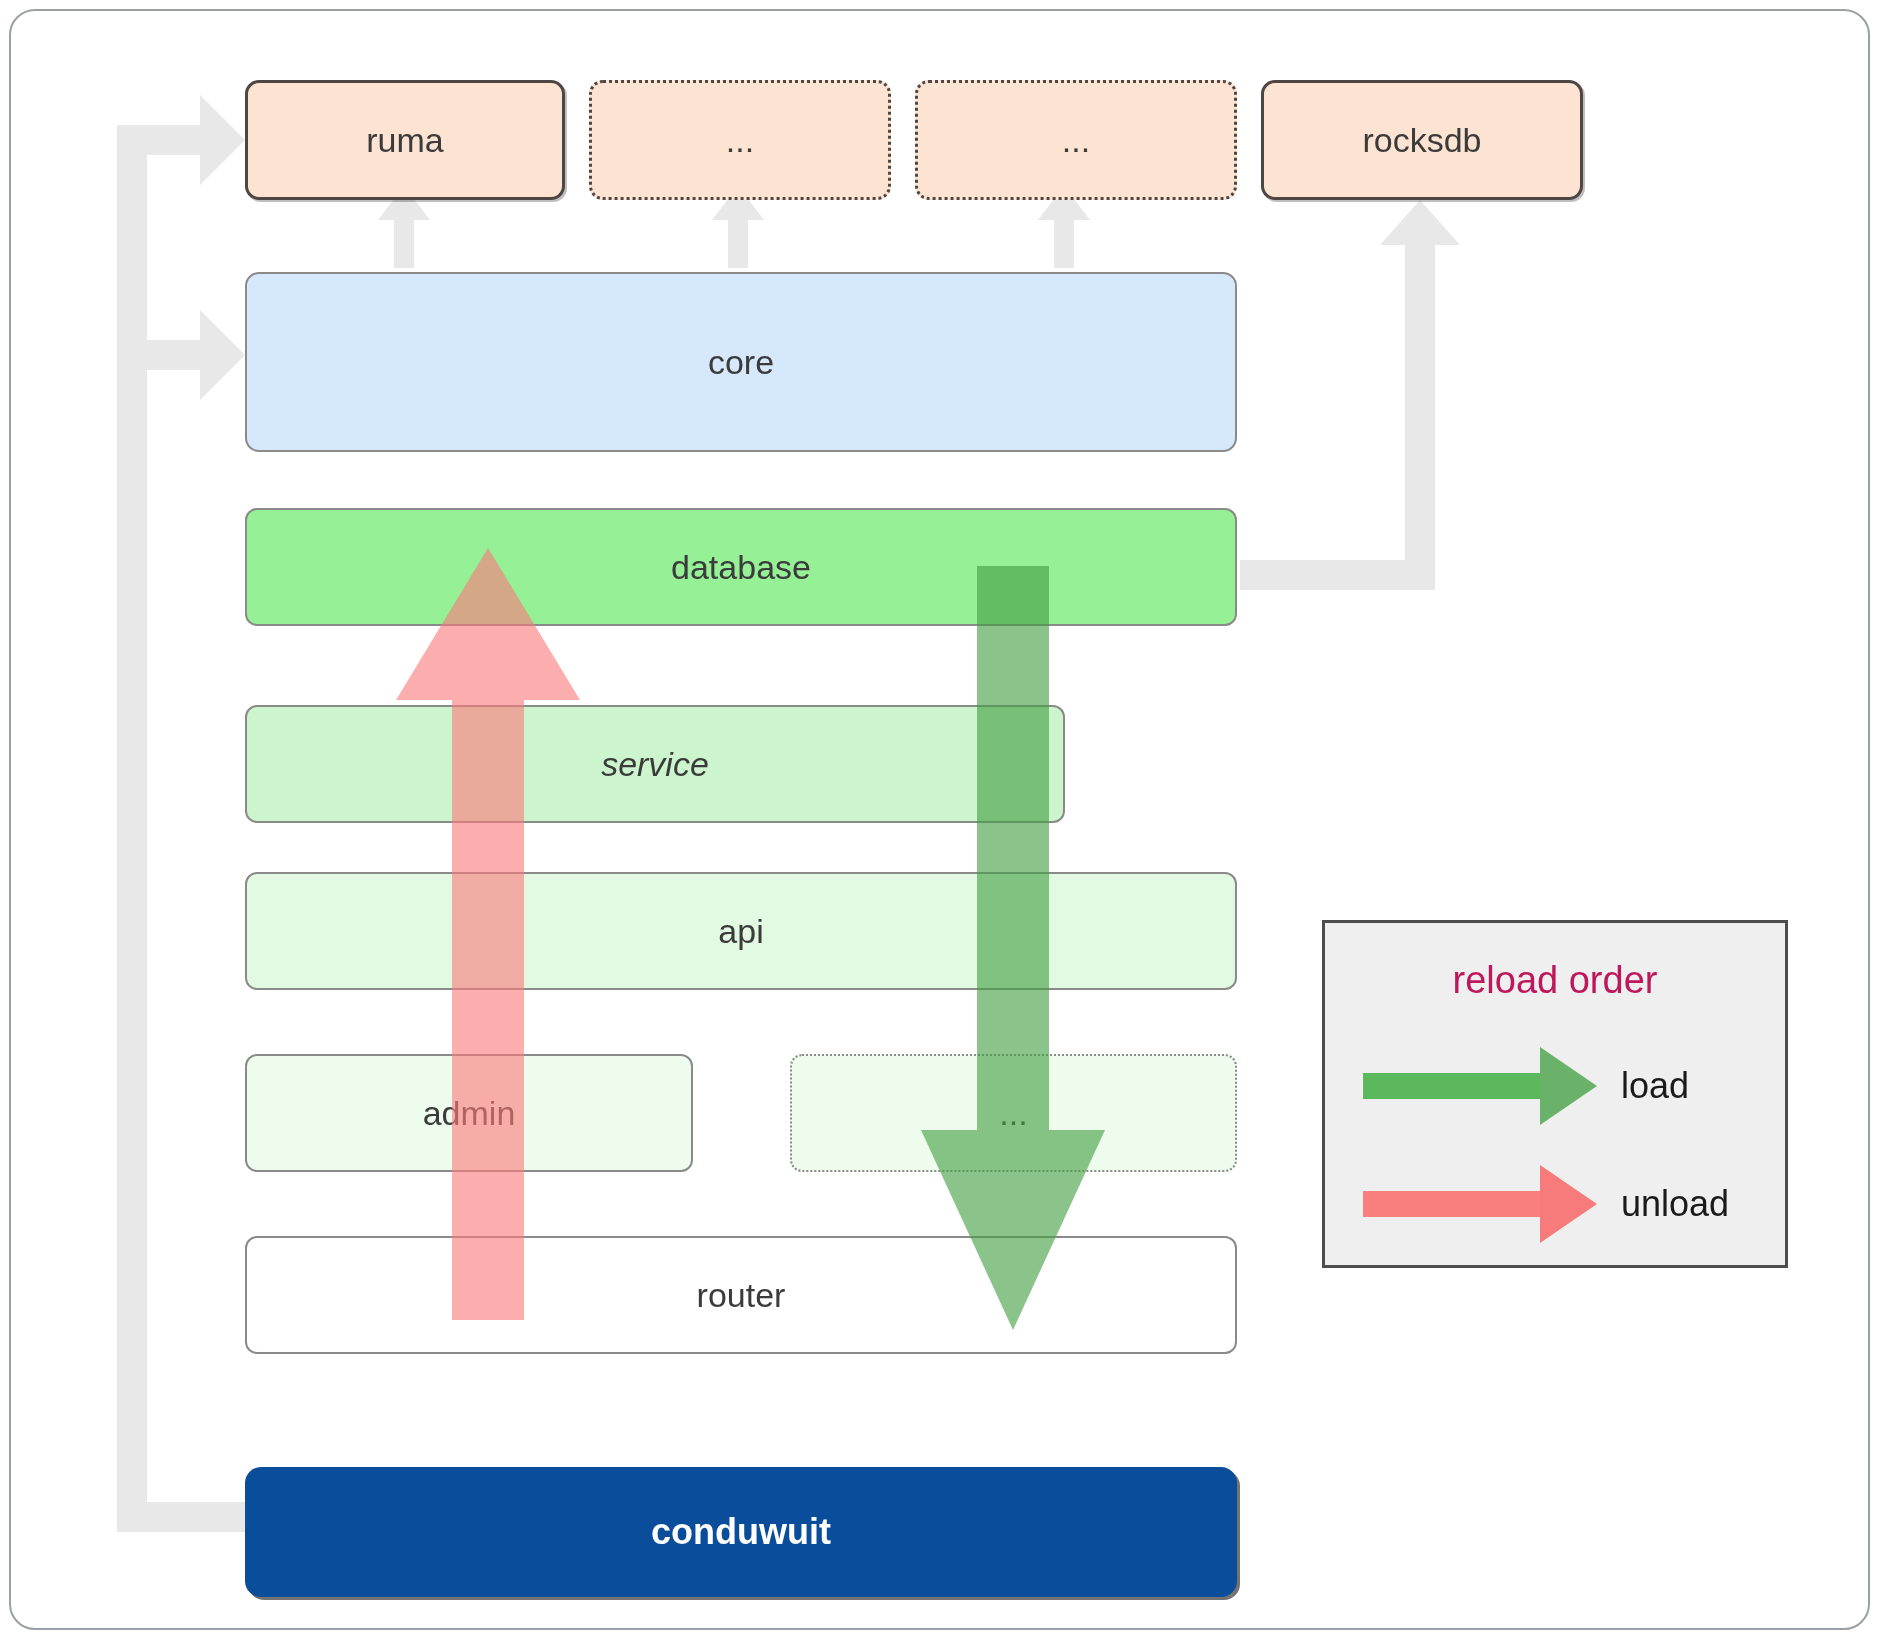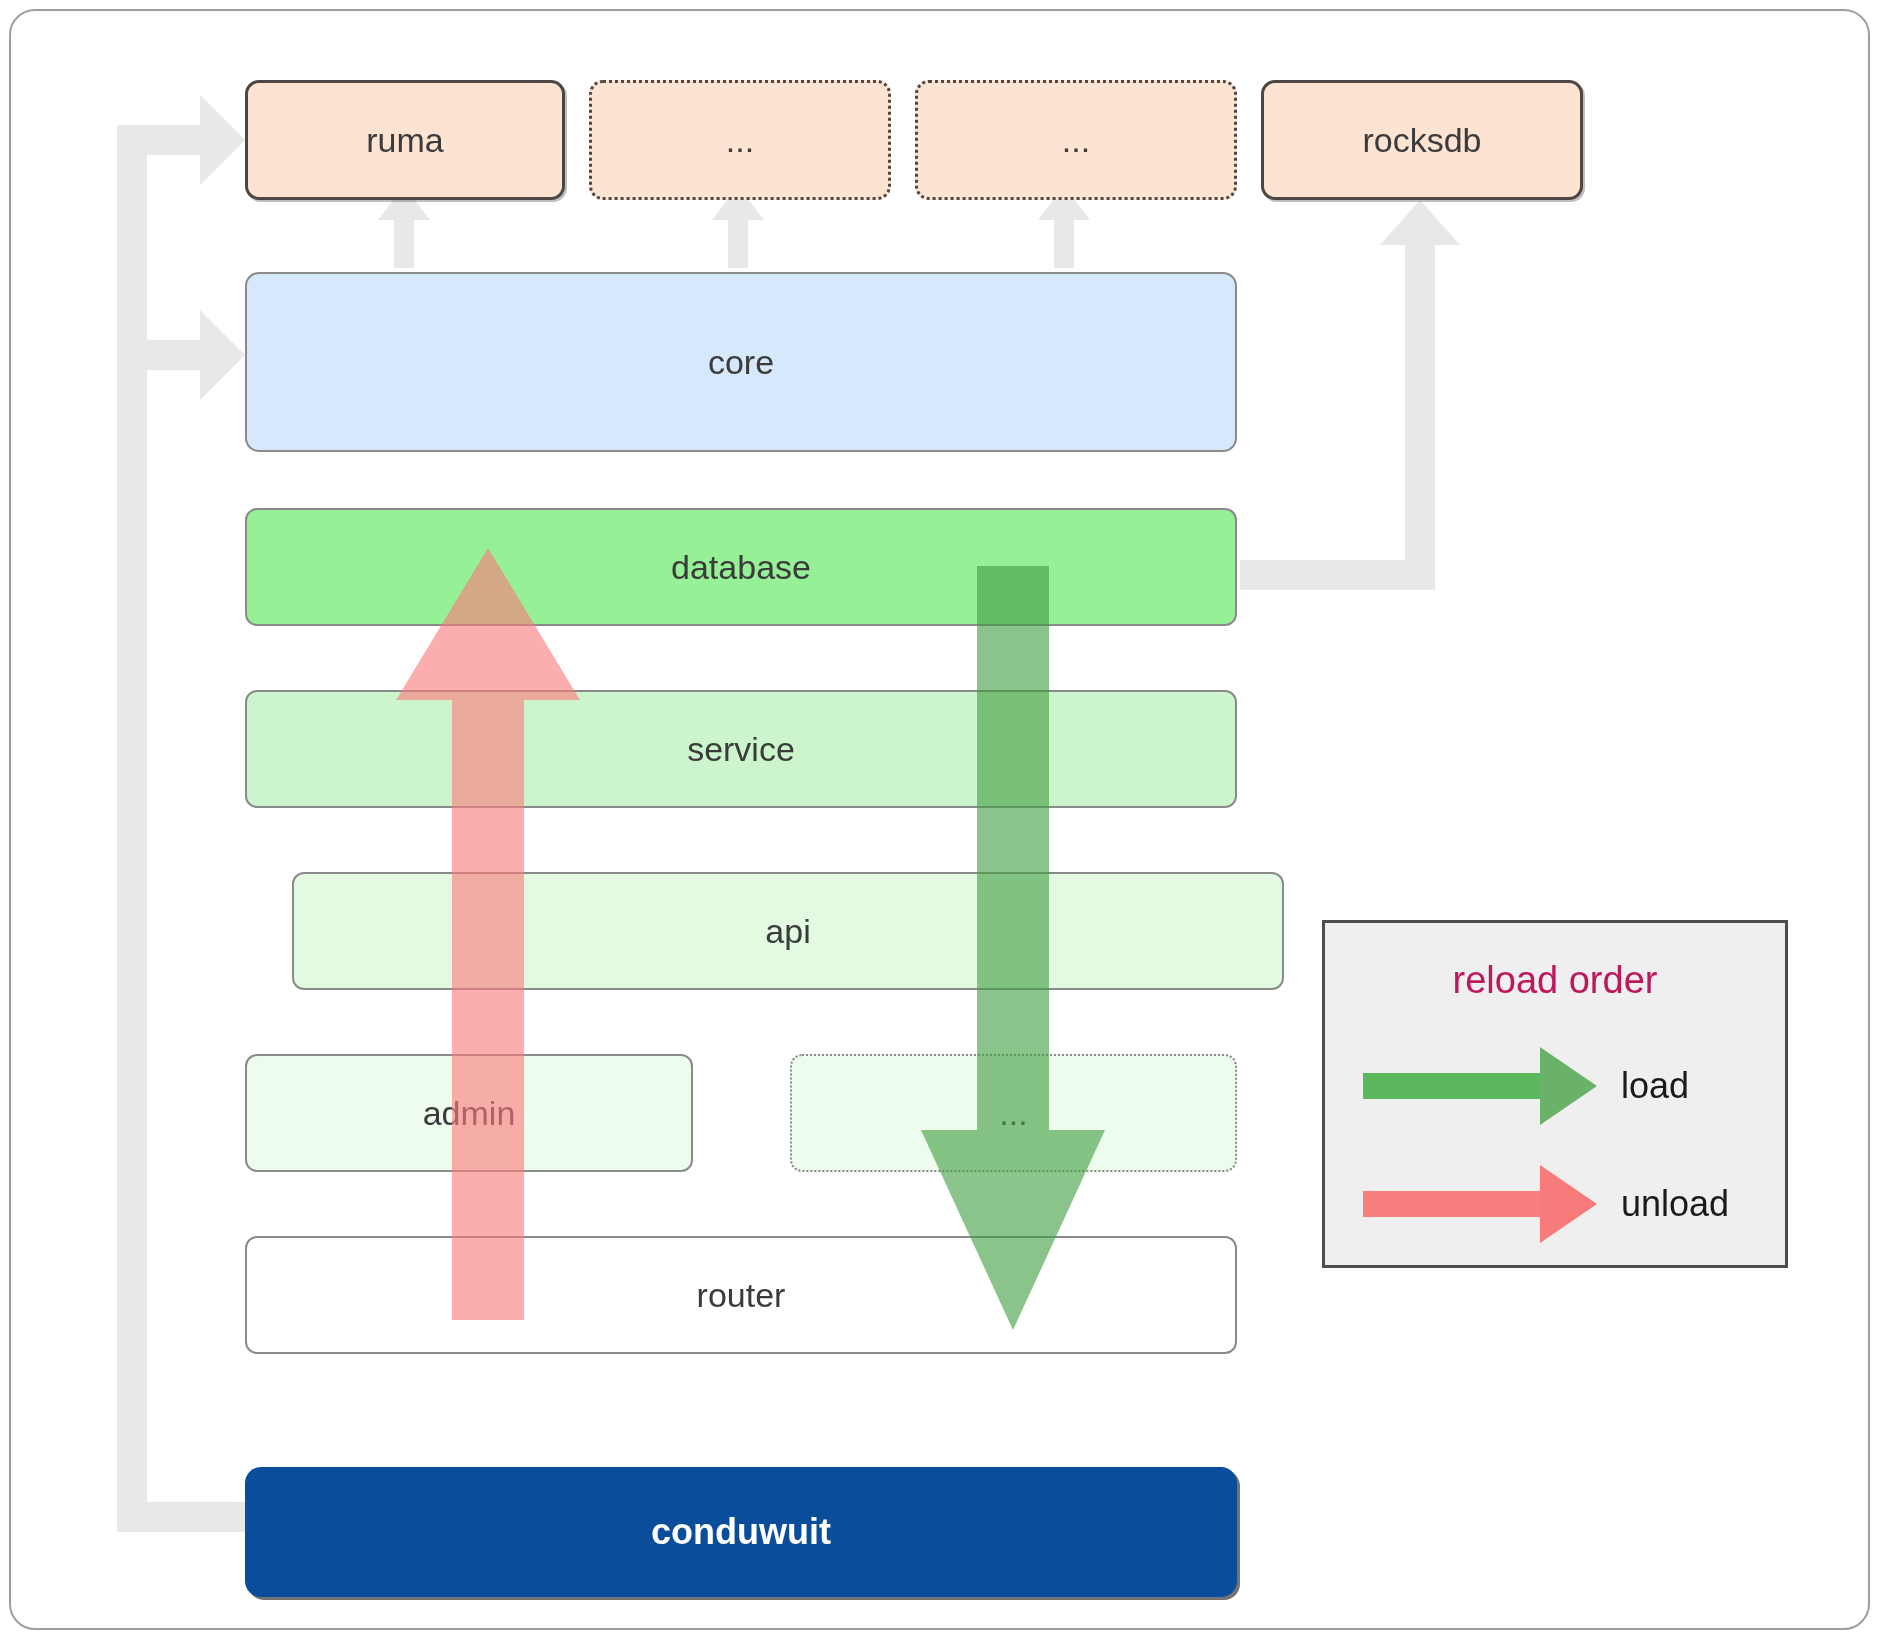--- a/index.html
+++ b/index.html
@@ -97,25 +97,25 @@
   </div>
 
   <div class="box core" style="left:245px;top:272px;width:992px;height:180px;">
     <span class="lbl">core</span>
   </div>
 
   <div class="box g1" style="left:245px;top:508px;width:992px;height:118px;">
     <span class="lbl">database</span>
   </div>
 
-  <div class="box g2" style="left:245px;top:690px;width:992px;height:118px;">
+  <div class="box g2" style="left:245px;top:705px;width:820px;height:118px;font-style:italic;">
     <span class="lbl">service</span>
   </div>
 
-  <div class="box g3" style="left:245px;top:872px;width:992px;height:118px;margin-left:47px;">
+  <div class="box g3" style="left:245px;top:872px;width:992px;height:118px;">
     <span class="lbl">api</span>
   </div>
 
   <div class="box g4" style="left:245px;top:1054px;width:448px;height:118px;">
     <span class="lbl">admin</span>
   </div>
 
   <div class="box g4d" style="left:790px;top:1054px;width:447px;height:118px;">
     <span class="lbl">...</span>
   </div>

